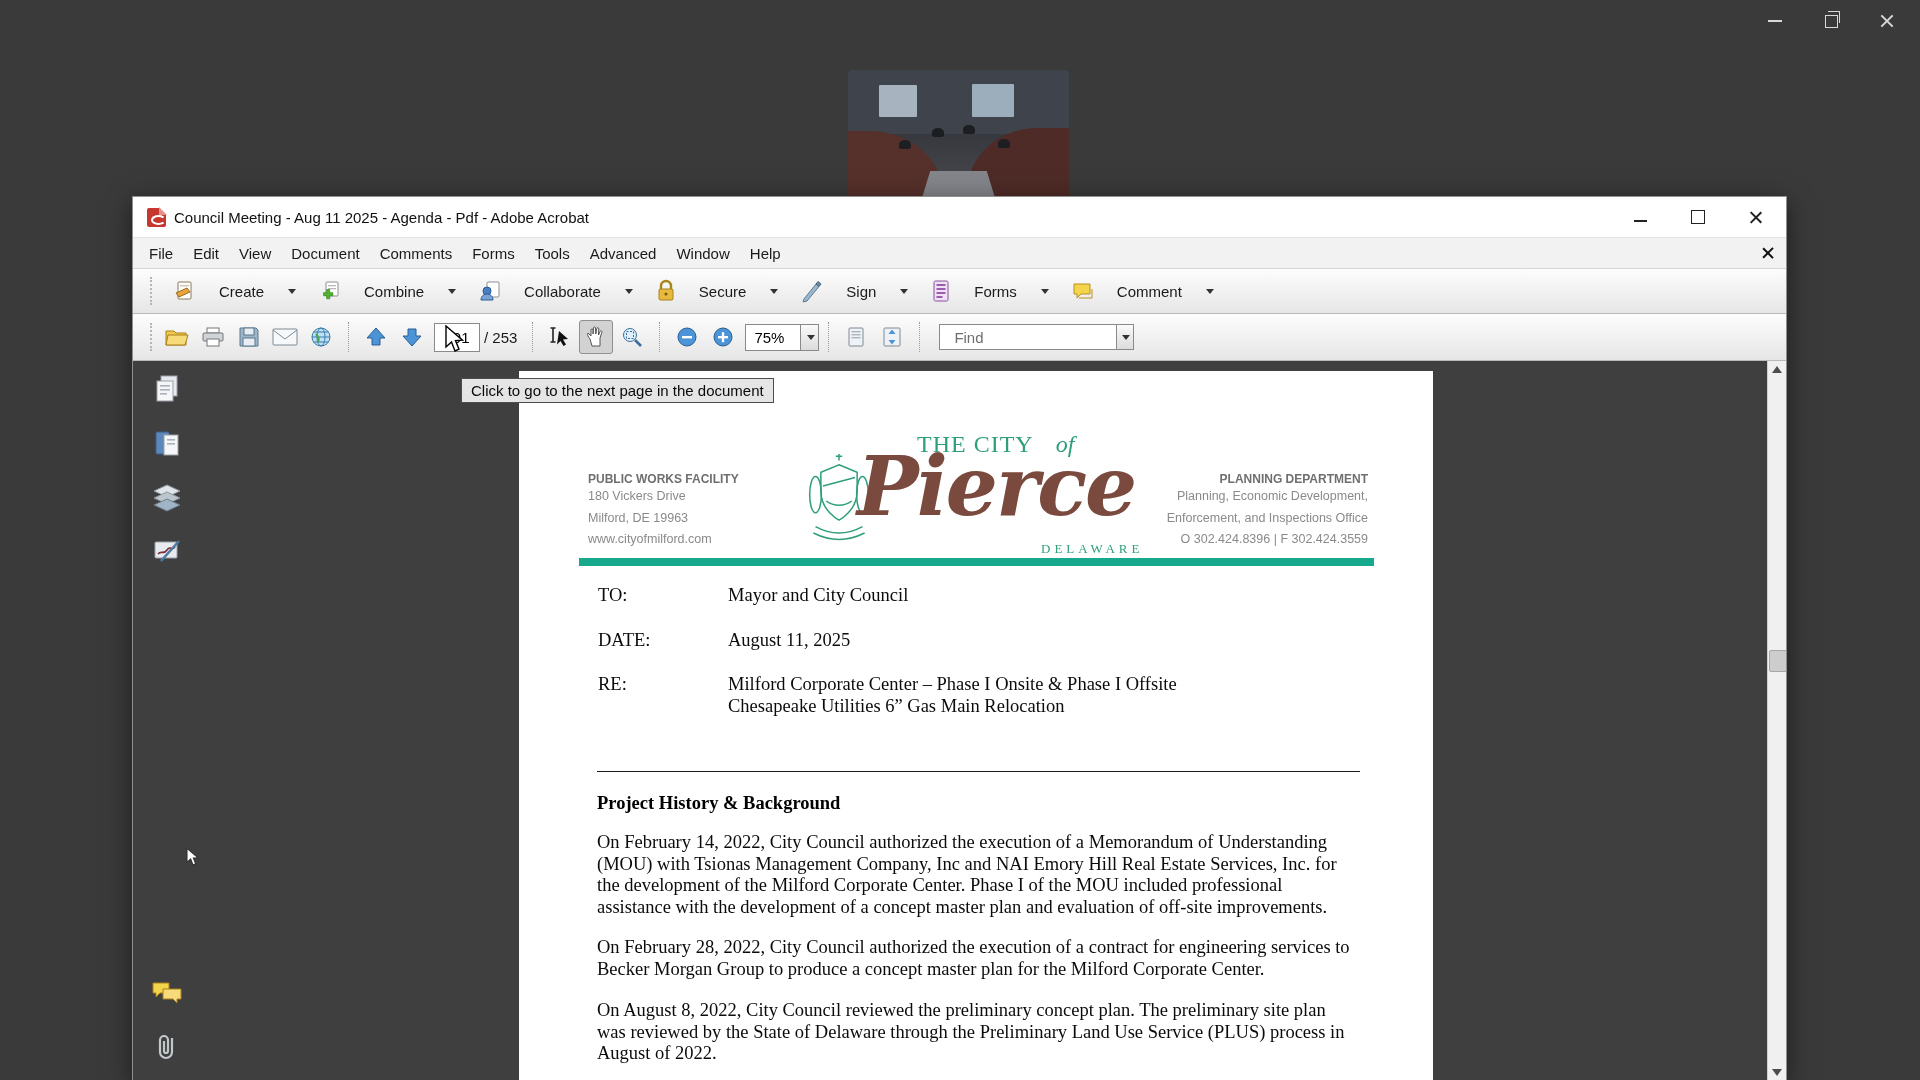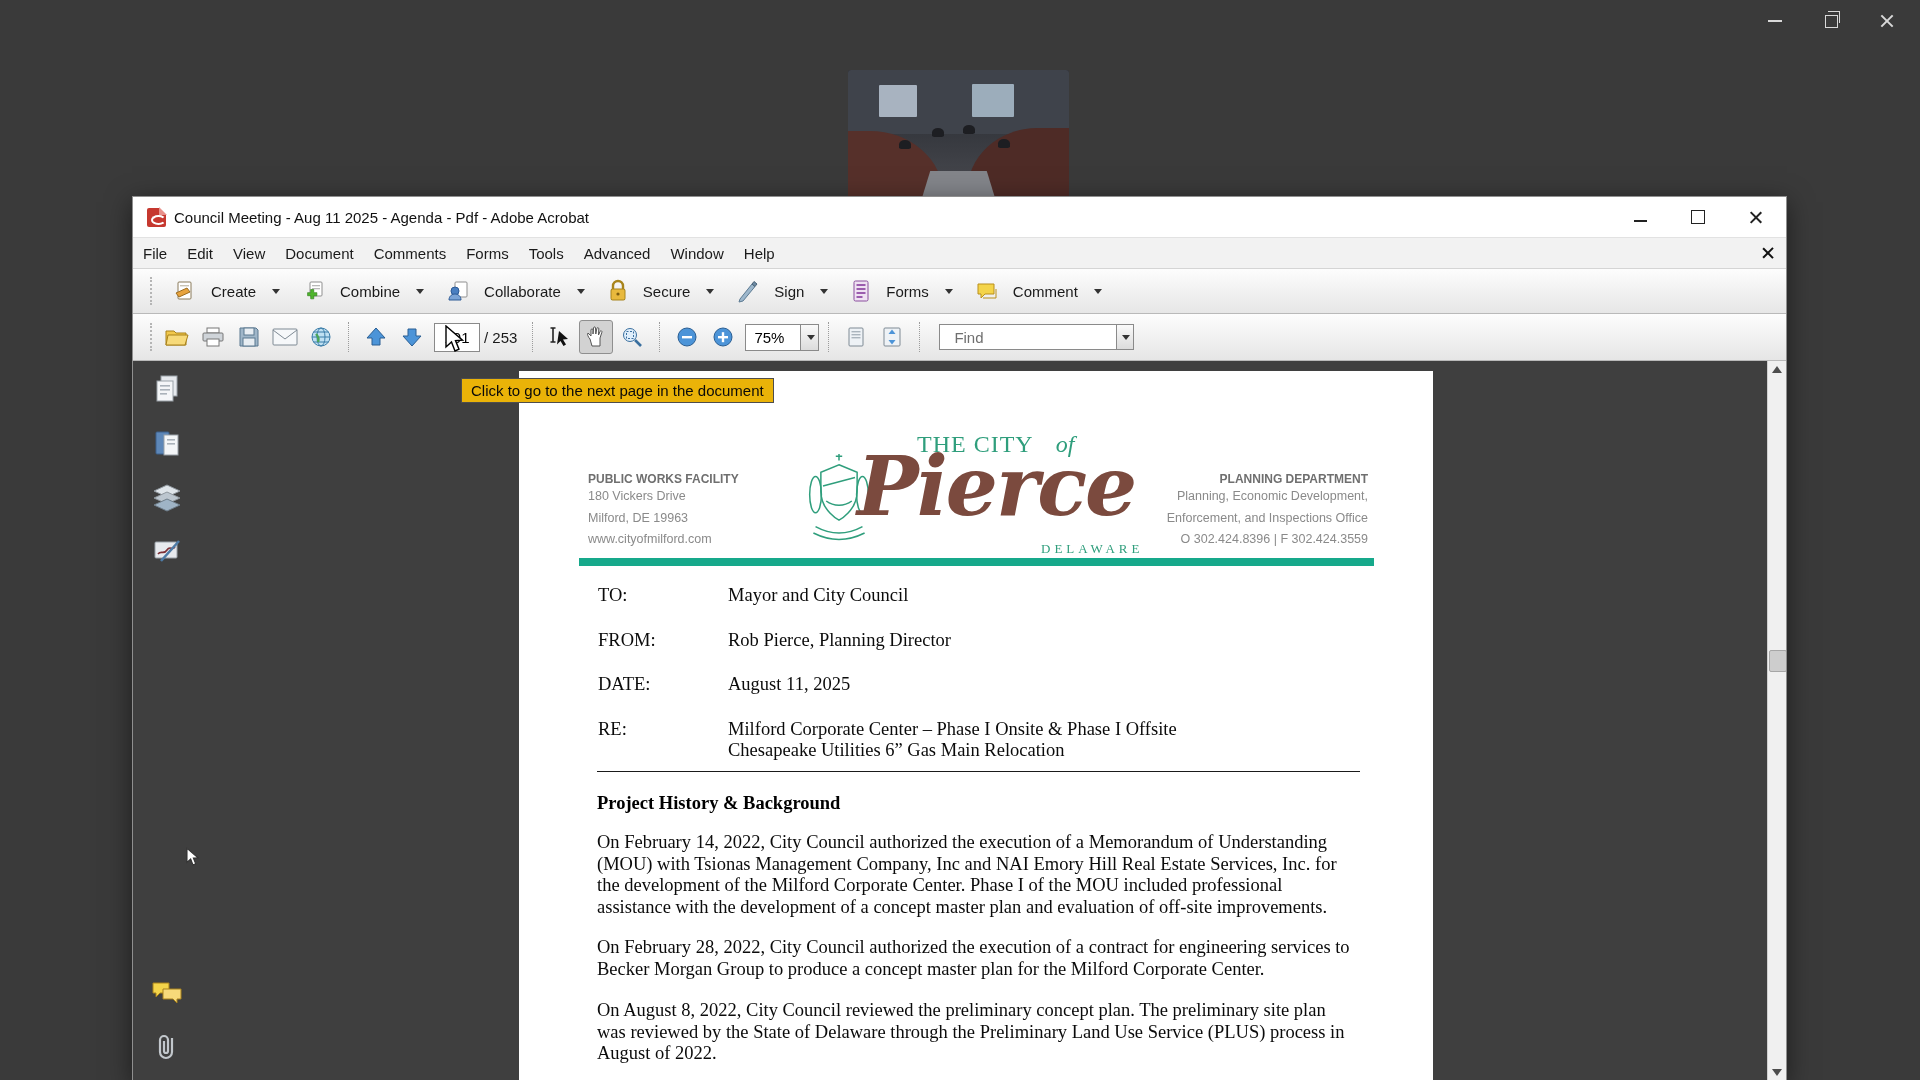--- a/index.html
+++ b/index.html
@@ -42,33 +42,33 @@
   #win-buttons{margin-left:auto;display:flex;align-items:center;gap:42px;padding-right:22px;}
   .wb{width:16px;height:16px;display:flex;align-items:center;justify-content:center;}
   .wb-min{width:13px;height:2px;background:#222;align-self:flex-end;margin-bottom:3px;}
   .wb-max{width:12px;height:12px;border:1.5px solid #222;}
   .wb-x{position:relative;width:14px;height:14px;}
   .wb-x:before,.wb-x:after{content:"";position:absolute;left:6px;top:0;width:1.8px;height:15px;background:#222;}
   .wb-x:before{transform:rotate(45deg);} .wb-x:after{transform:rotate(-45deg);}
 
   
   #menubar{position:absolute;left:0;top:40px;width:100%;height:32px;background:#f2f2f2;
-     border-top:1px solid #e2e2e2;border-bottom:1px solid #d5d5d5;display:flex;align-items:center;padding-left:0;box-sizing:border-box;}
+     border-top:1px solid #e2e2e2;border-bottom:1px solid #d5d5d5;display:flex;align-items:center;padding-left:6px;box-sizing:border-box;}
   .menu-item{font-size:15px;color:#1a1a1a;padding:4px 10px;cursor:default;}
   #menubar-close{margin-left:auto;margin-right:12px;position:relative;width:12px;height:12px;}
   #menubar-close:before,#menubar-close:after{content:"";position:absolute;left:5px;top:-1px;width:2.4px;height:14px;background:#111;}
   #menubar-close:before{transform:rotate(45deg);} #menubar-close:after{transform:rotate(-45deg);}
 
   
   .toolbar{position:absolute;left:0;width:100%;background:linear-gradient(#fdfdfd,#e6e6e6);
      border-bottom:1px solid #b9b9b9;display:flex;align-items:center;box-sizing:border-box;}
   #toolbar1{top:72px;height:45px;padding-left:10px;gap:6px;}
   #toolbar2{top:117px;height:47px;padding-left:10px;}
   .grip{width:0;height:28px;border-left:2px dotted #b5b5b5;margin:0 7px;}
-  .tb1-btn{display:flex;align-items:center;gap:14px;padding:4px 8px;border-radius:3px;cursor:default;}
+  .tb1-btn{display:flex;align-items:center;gap:22px;padding:4px 8px;border-radius:3px;cursor:default;}
   .tb1-label{font-size:15px;color:#1a1a1a;}
   .caret{width:0;height:0;border-left:4px solid transparent;border-right:4px solid transparent;border-top:5px solid #333;margin-left:2px;}
   .tb2-btn{width:34px;height:34px;display:flex;align-items:center;justify-content:center;border-radius:3px;margin:0 1px;}
   .tb2-btn.pressed{background:#d2d2d2;border:1px solid #8f8f8f;box-sizing:border-box;}
   .tb-sep{width:0;height:30px;border-left:1px dotted #9c9c9c;margin:0 9px;}
   #page-input{width:40px;height:25px;border:1px solid #8a8a8a;font-size:15px;text-align:center;
      font-family:"Liberation Sans",sans-serif;background:#fff;margin:0 4px;}
   #page-total{font-size:15px;color:#1a1a1a;margin-right:6px;white-space:nowrap;}
   #zoom-box{display:flex;align-items:center;height:25px;border:1px solid #8a8a8a;background:#fff;margin-left:4px;}
   #zoom-value{font-size:15px;padding:0 8px;min-width:38px;}
@@ -108,21 +108,21 @@
   #par1{top:461px;} #par2{top:566px;} #par3{top:629px;}
 
   
   #scrollbar{position:absolute;right:0;top:0;width:19px;height:720px;background:#f0f0f0;border-left:1px solid #cfcfcf;box-sizing:border-box;}
   .sb-arrow{position:absolute;left:0;width:100%;height:17px;display:flex;align-items:center;justify-content:center;}
   .tri-up{width:0;height:0;border-left:5px solid transparent;border-right:5px solid transparent;border-bottom:7px solid #4d4d4d;}
   .tri-down{width:0;height:0;border-left:5px solid transparent;border-right:5px solid transparent;border-top:7px solid #4d4d4d;}
   #sb-thumb{position:absolute;left:1px;top:289px;width:16px;height:20px;background:#cdcdcd;border:1px solid #a6a6a6;border-radius:2px;}
 
   
-  #tooltip{position:absolute;left:328px;top:181px;background:#eab308;border:1px solid #4d4d4d;
+  #tooltip{position:absolute;left:328px;top:181px;background:#e5e5e5;border:1px solid #4d4d4d;
      font-size:15px;color:#0a0a0a;padding:3px 9px;white-space:nowrap;z-index:50;}
 
   .cursor{position:absolute;z-index:60;}
 </style>
 </head>
 <body>
 
 <div id="os-controls">
   <div class="os-btn">
       <div class="os-min"></div>
@@ -441,24 +441,20 @@
       </div>
 
       <div id="teal-bar"></div>
 
       <div id="memo">
         <div class="memo-row">
           <span class="memo-label">TO:</span>
           <span class="memo-val">Mayor and City Council</span>
         </div>
         <div class="memo-row">
-          <span class="memo-label">FROM:</span>
-          <span class="memo-val">Rob Pierce, Planning Director</span>
-        </div>
-        <div class="memo-row">
           <span class="memo-label">DATE:</span>
           <span class="memo-val">August 11, 2025</span>
         </div>
         <div class="memo-row">
           <span class="memo-label">RE:</span>
           <span class="memo-val"><span>Milford Corporate Center – Phase I Onsite &amp; Phase I Offsite</span><br><span>Chesapeake Utilities 6” Gas Main Relocation</span></span>
         </div>
       </div>
 
       <div id="doc-hr"></div>

